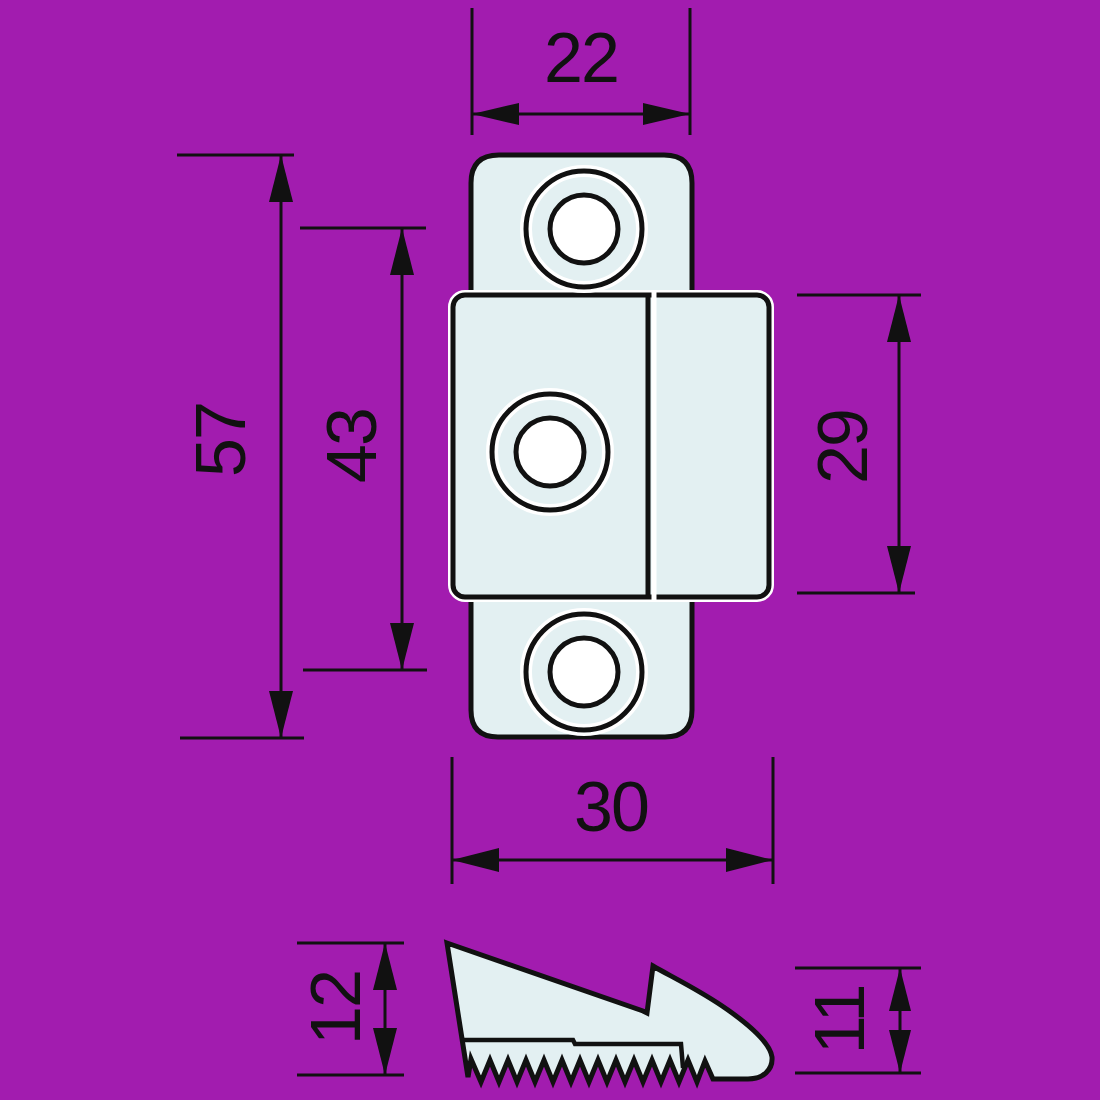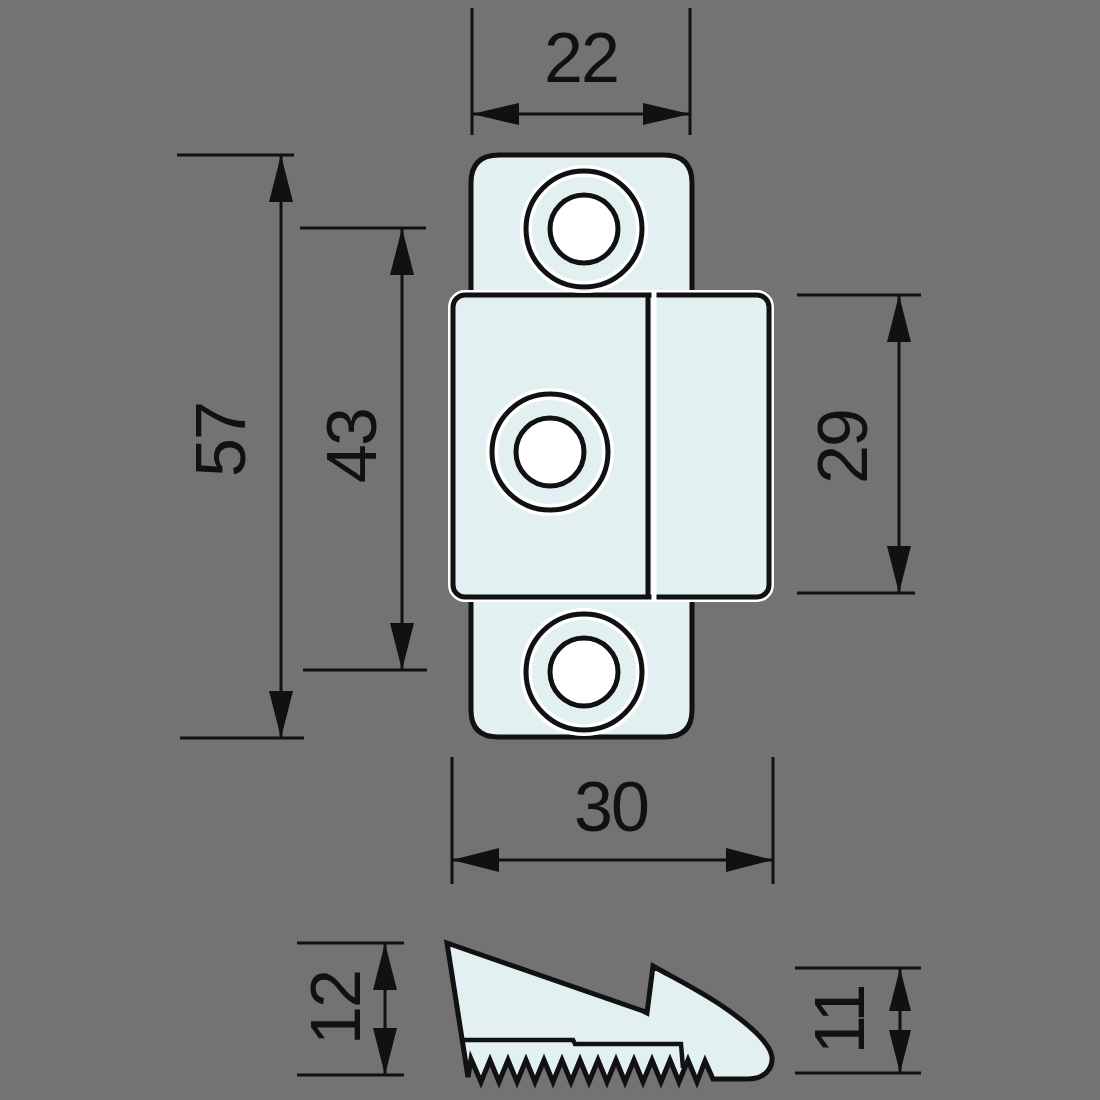--- a/index.html
+++ b/index.html
@@ -4,21 +4,21 @@
 <style>
   html, body {
     margin: 0;
     padding: 0;
     background: #ffffff;
   }
   .stage {
     position: relative;
     width: 1100px;
     height: 1100px;
-    background: #737373;
+    background: #a21caf;
     overflow: hidden;
     font-family: "Liberation Sans", sans-serif;
     text-align: right;
   }
   svg { display: block; }
   .part-outline {
     fill: var(--part-fill, #e3f0f2);
     stroke: #111111;
     stroke-width: 5;
   }

